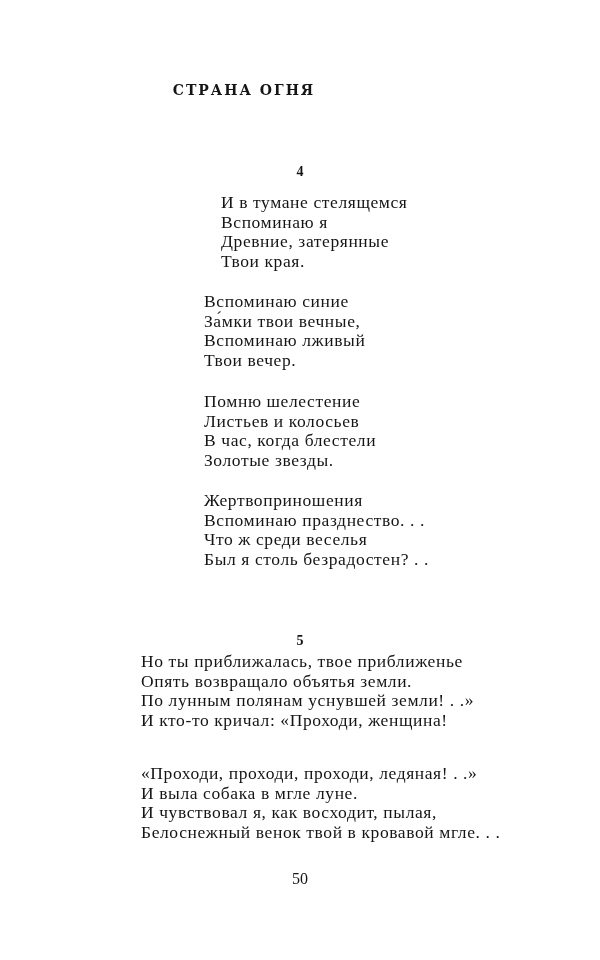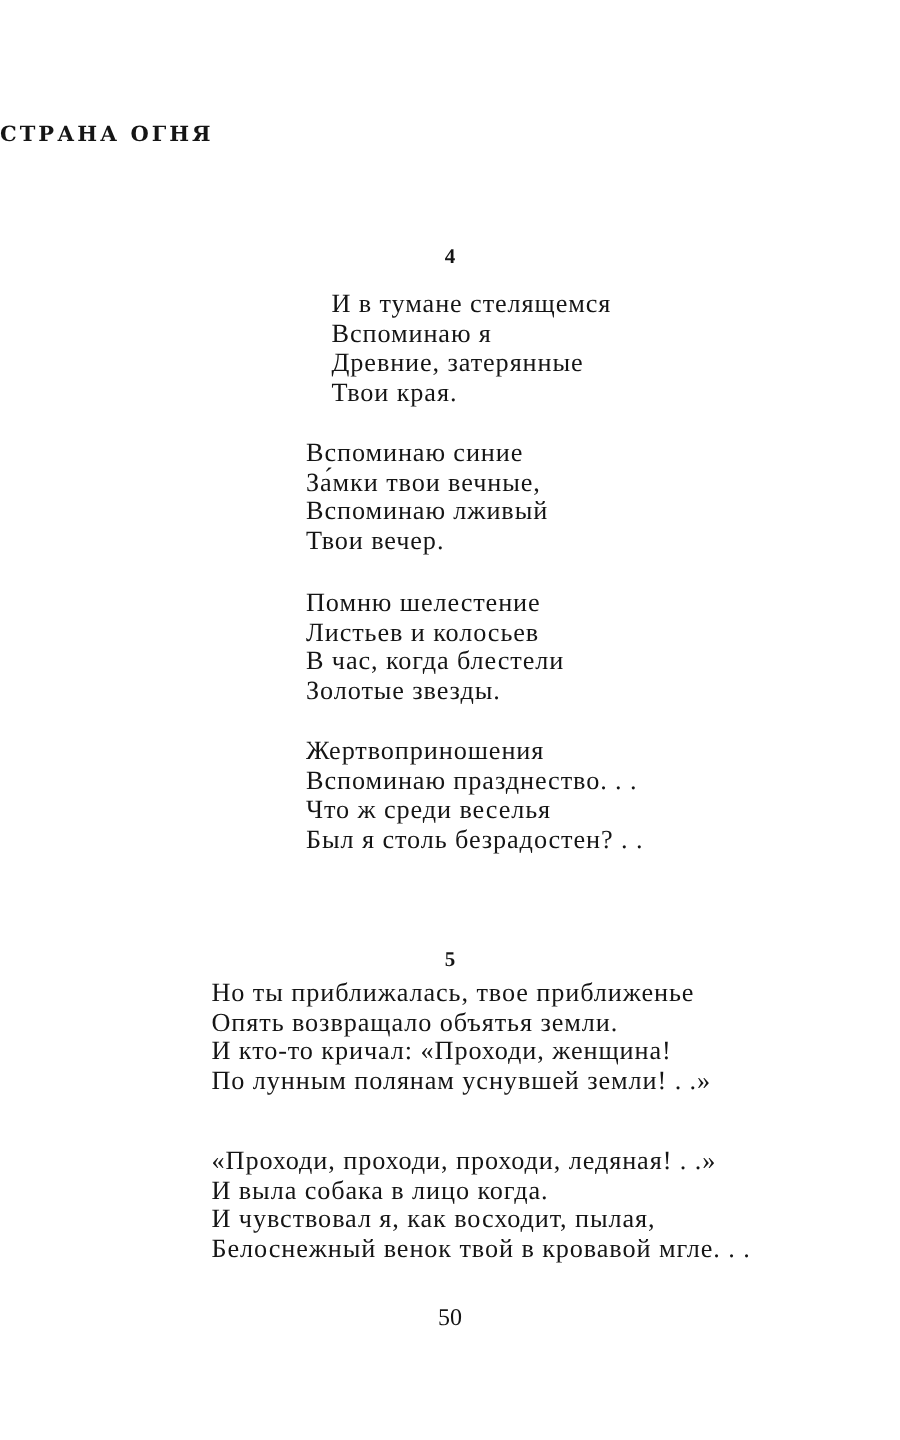--- a/index.html
+++ b/index.html
@@ -1,21 +1,21 @@
 <!DOCTYPE html>
 <html><head>
 <meta charset="utf-8">
 <style>
   html, body { margin: 0; padding: 0; }
   body {
     width: 600px; height: 960px; background: #ffffff; position: relative; overflow: hidden;
     font-family: "Liberation Serif", "DejaVu Serif", serif; color: #151515;
   }
   .title {
-    position: absolute; top: 82px; left: 0; width: 488px; text-align: left;
+    position: absolute; top: 82px; left: 0; width: 488px; text-align: center;
     font-family: "DejaVu Serif", serif; font-weight: bold; font-size: 14px;
     letter-spacing: 2px;
   }
   .num {
     position: absolute; left: 0; width: 600px; text-align: center;
     font-weight: bold; font-size: 14px;
   }
   .stanza {
     position: absolute; font-size: 17.5px; line-height: 19.5px; letter-spacing: 0.6px;
   }
@@ -57,24 +57,24 @@
   <span class="line">Вспоминаю празднество. . .</span>
   <span class="line">Что ж среди веселья</span>
   <span class="line">Был я столь безрадостен? . .</span>
 </div>
 
 <div class="num" style="top:633px;">5</div>
 
 <div class="stanza" style="top:652px; left:141px;">
   <span class="line">Но ты приближалась, твое приближенье</span>
   <span class="line">Опять возвращало объятья земли.</span>
+  <span class="line">По лунным полянам уснувшей земли! . .»</span>
   <span class="line">И кто-то кричал: «Проходи, женщина!</span>
-  <span class="line">По лунным полянам уснувшей земли! . .»</span>
 </div>
 
 <div class="stanza" style="top:764px; left:141px;">
   <span class="line">«Проходи, проходи, проходи, ледяная! . .»</span>
-  <span class="line">И выла собака в лицо когда.</span>
+  <span class="line">И выла собака в мгле луне.</span>
   <span class="line">И чувствовал я, как восходит, пылая,</span>
   <span class="line">Белоснежный венок твой в кровавой мгле. . .</span>
 </div>
 
 <div class="pagenum">50</div>
 
 </body></html>

